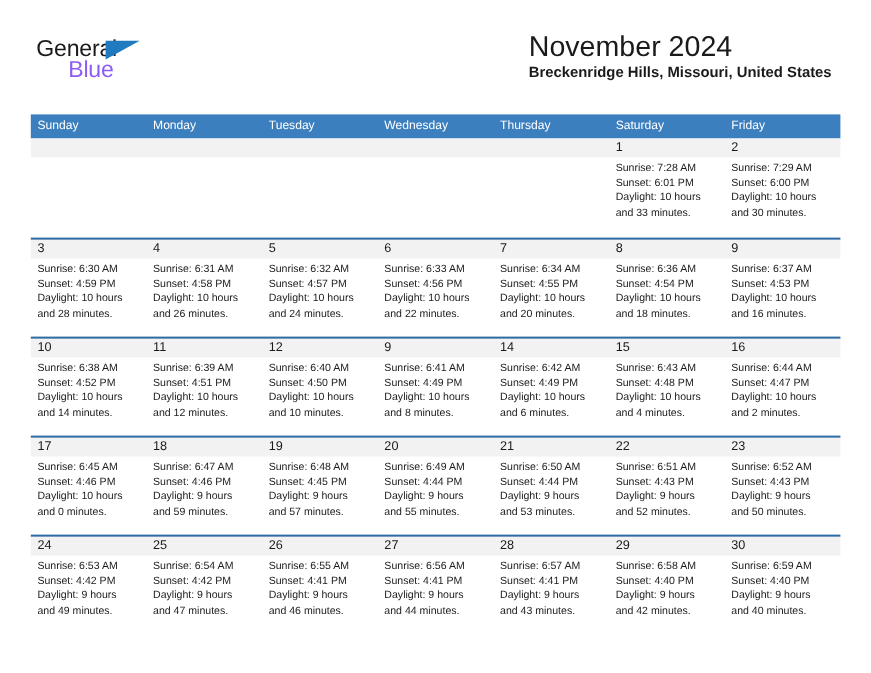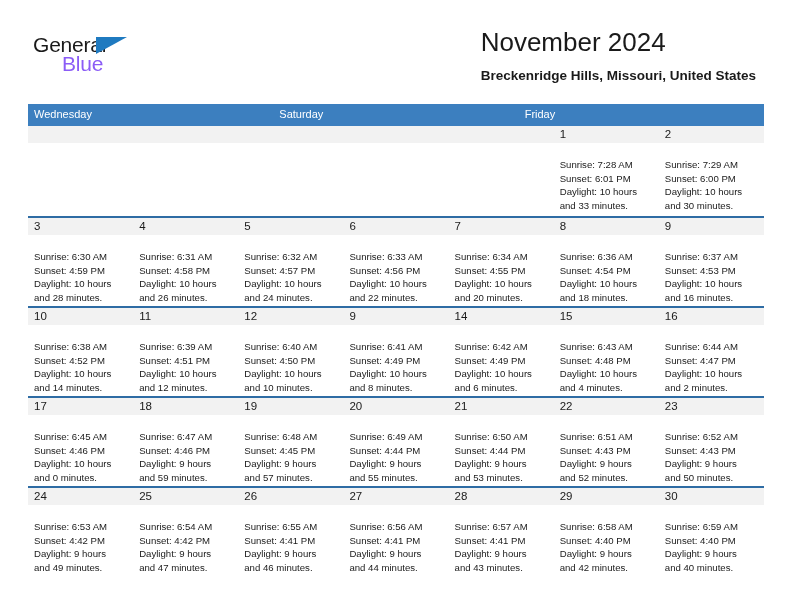--- a/index.html
+++ b/index.html
@@ -70,21 +70,20 @@
     text-align: left;
   }
   .cal-title {
     font-size: 26px;
     font-weight: normal;
     color: #1a1a1a;
     line-height: 1.15;
     white-space: nowrap;
   }
   .cal-location {
-    margin-top: 10px;
     font-size: 13.5px;
     font-weight: bold;
     color: #1a1a1a;
     white-space: nowrap;
   }
 
   
   .calendar {
     position: absolute;
     left: 28px;
@@ -132,21 +131,21 @@
   .day-num {
     position: relative;
     height: 17px;
     line-height: 16px;
     font-size: 11.5px;
     color: #1a1a1a;
     z-index: 2;
   }
 
   .day-info {
-    margin-top: 15px;
+    margin-top: 3px;
     font-size: 9.6px;
     line-height: 1.42;
     color: #1a1a1a;
     white-space: pre-line;
   }
 </style>
 </head>
 <body>
 
 <div class="page">
@@ -162,21 +161,25 @@
     <div class="title-block">
       <div class="cal-title">November 2024</div>
       <div class="cal-location">Breckenridge Hills, Missouri, United States</div>
     </div>
 
   </div>
 
   <div class="calendar">
 
     <div class="weekday-row">
+      <div class="weekday-cell">Sunday</div>
+      <div class="weekday-cell">Monday</div>
+      <div class="weekday-cell">Tuesday</div>
       <div class="weekday-cell">Wednesday</div>
+      <div class="weekday-cell">Thursday</div>
       <div class="weekday-cell">Saturday</div>
       <div class="weekday-cell">Friday</div>
     </div>
 
     <div class="week-row first">
       <div class="daterow-bg"></div>
       <div class="day-cell empty">
           <div class="day-num"></div>
         </div>
       <div class="day-cell empty">

